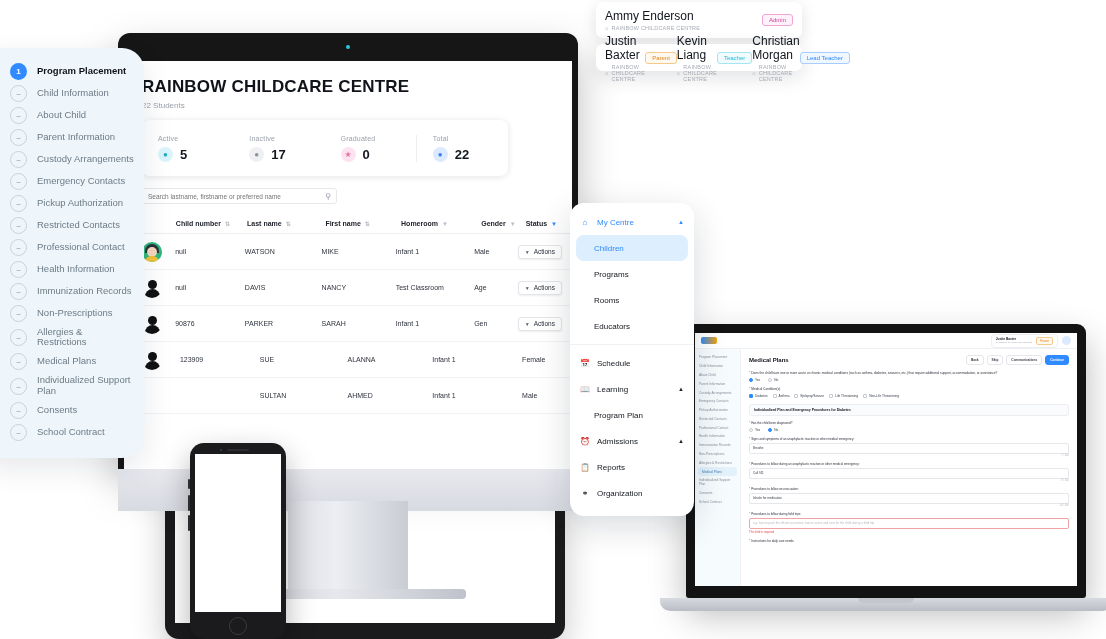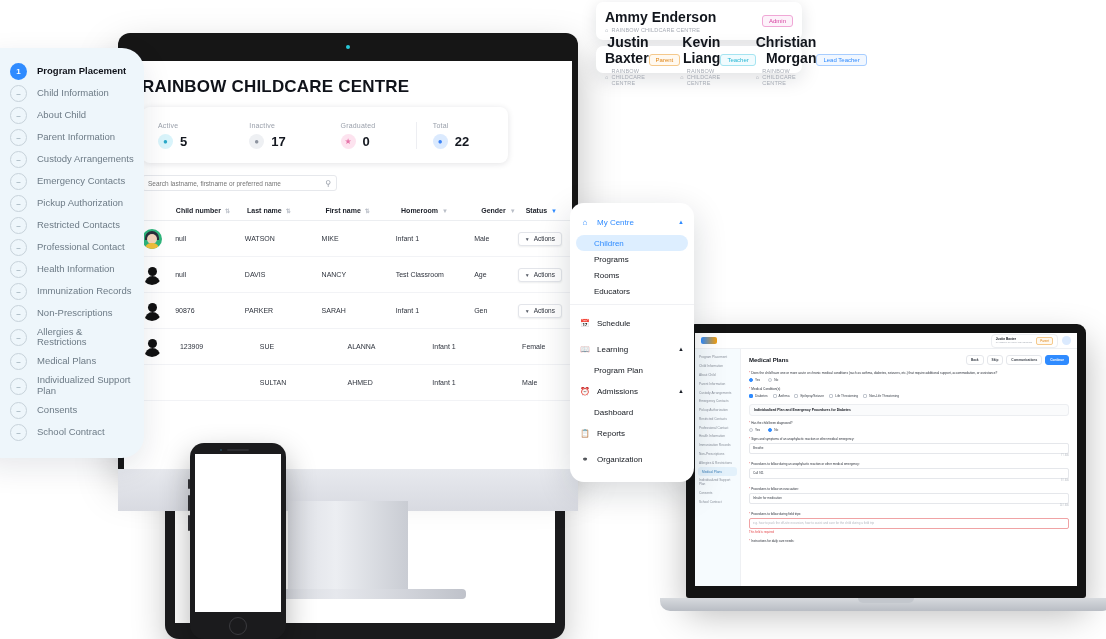--- a/index.html
+++ b/index.html
@@ -120,34 +120,34 @@
     background: #fff; border-radius: 14px;
     box-shadow: 0 10px 34px rgba(15,22,40,.16);
     padding: 6px 0 10px 0; z-index: 60; overflow: hidden;
   }
   .nav-item { display: flex; align-items: center; gap: 7px; height: 26px; padding: 0 10px;
     font-size: 8px; color: #14181f; }
   .nav-item.blue { color: #2f8bff; }
   .nav-item .chev { margin-left: auto; font-size: 6px; color: #2f8bff; }
   .nav-item .chev.dark { color: #1b1f28; }
   .nav-ico { width: 10px; text-align: center; font-size: 8px; }
-  .nav-sub { display: flex; align-items: center; height: 16px; padding: 0 10px 0 24px;
+  .nav-sub { display: flex; align-items: center; height: 26px; padding: 0 10px 0 24px;
     font-size: 8px; color: #14181f; }
   .nav-sub.active { background: #ddeeff; color: #2f8bff; border-radius: 8px;
     margin: 0 6px; padding-left: 18px; }
   .nav-sep { height: 1px; background: #f0f1f4; margin: 5px 0; }
 
   
   .userpanel { position: absolute; left: 596px; top: 2px; width: 206px; z-index: 70; }
   .user-card { background: #fff; border-radius: 7px; padding: 7px 9px;
     box-shadow: 0 4px 16px rgba(15,22,40,.13);
     display: flex; align-items: center; }
   .user-card.stack { border-radius: 7px; padding: 0 9px; box-shadow: 0 6px 20px rgba(15,22,40,.13); }
   .user-row { display: flex; align-items: center; height: 27px; width: 100%; }
-  .user-name { font-size: 14px; font-weight: bold; color: #11151c; text-align: right; }
+  .user-name { font-size: 12px; font-weight: normal; color: #11151c; }
   .user-org { font-size: 5.5px; color: #a6abb4; letter-spacing: .2px; margin-top: 2px;
     display: flex; align-items: center; gap: 3px; }
   .badge { margin-left: auto; font-size: 6px; padding: 2px 6px; border-radius: 3px;
     border: 1px solid; white-space: nowrap; }
   .b-admin { color: #d6409f; border-color: #f0a7d6; background: #fdf2fa; }
   .b-parent { color: #e08617; border-color: #f5c98b; background: #fff9f0; }
   .b-teacher { color: #27b7d4; border-color: #a5e4f1; background: #f0fbfe; }
   .b-lead { color: #2f8bff; border-color: #a7cdff; background: #f1f7ff; }
 
   
@@ -232,20 +232,21 @@
     <div class="ipad-screen"></div>
   </div>
 
   <div class="imac">
     <div class="imac-bezel"></div>
     <div class="imac-cam"></div>
     <div class="imac-screen">
       <div class="app">
 
         <div class="app-title">RAINBOW CHILDCARE CENTRE</div>
+        <div class="app-sub">22 Students</div>
 
         <div class="stats-card">
           <div class="stat">
             <div class="stat-label">Active</div>
             <div class="stat-row">
               <span class="stat-ico ico-active">●</span>
               <span class="stat-val">5</span>
             </div>
           </div>
           <div class="stat">
@@ -628,21 +629,20 @@
       <span class="nav-ico">📖</span>
       <span>Learning</span>
       <span class="chev dark">▲</span>
     </div>
     <div class="nav-sub">Program Plan</div>
     <div class="nav-item">
       <span class="nav-ico">⏰</span>
       <span>Admissions</span>
       <span class="chev dark">▲</span>
     </div>
-    <div class="nav-sub">Dashboard</div>
     <div class="nav-item">
       <span class="nav-ico">📋</span>
       <span>Reports</span>
     </div>
     <div class="nav-item">
       <span class="nav-ico">⚭</span>
       <span>Organization</span>
     </div>
   </div>
 

